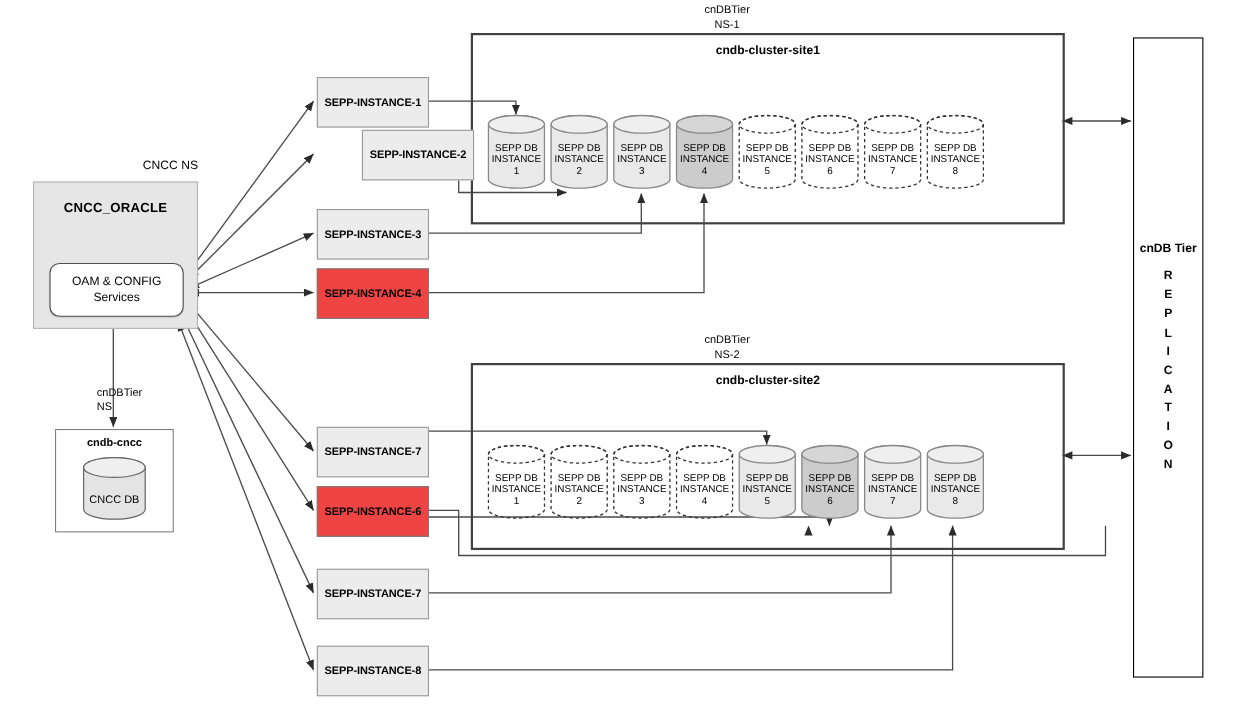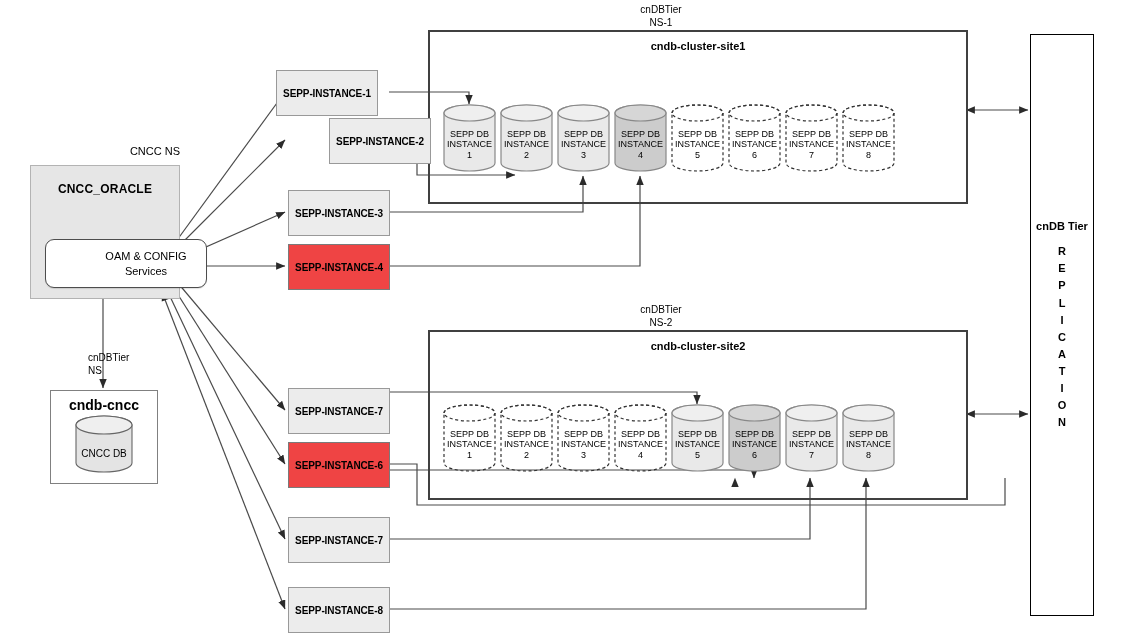--- a/index.html
+++ b/index.html
@@ -11,28 +11,28 @@
 
   
   #cncc-ns-label{left:30px;top:145px;width:150px;font-size:11px;}
   #cncc-oracle{position:absolute;left:30px;top:165px;width:148px;height:132px;
     background:#e6e6e6;border:1px solid #b3b3b3;}
   #cncc-oracle-title{position:absolute;left:0;top:16px;width:148px;text-align:center;
     font-size:12px;font-weight:bold;letter-spacing:.2px;}
   #oam-box{position:absolute;left:14px;top:73px;width:120px;height:47px;background:#fff;
     border:1px solid #4d4d4d;border-radius:9px;display:flex;align-items:center;
     justify-content:center;text-align:center;font-size:11px;line-height:1.3;
-    box-shadow:0 1px 1px rgba(0,0,0,.12);padding-left:40px;}
+    box-shadow:0 1px 1px rgba(0,0,0,.12);}
 
   
   #cndbtier-ns-label{left:88px;top:352px;width:90px;font-size:10px;text-align:left;}
   #cndb-cncc{position:absolute;left:50px;top:390px;width:106px;height:92px;
     background:#fff;border:1px solid #808080;}
   #cndb-cncc-title{position:absolute;left:0;top:6px;width:106px;text-align:center;
-    font-size:14px;font-weight:bold;}
+    font-size:10px;font-weight:bold;}
   #cncc-db-cyl{position:absolute;left:24px;top:24px;width:58px;height:58px;}
 
   
   .cluster{position:absolute;border:2px solid #404040;background:transparent;}
   #site1{left:428px;top:30px;width:536px;height:170px;}
   #site2{left:428px;top:330px;width:536px;height:166px;}
   .cluster-title{position:absolute;left:0;width:100%;text-align:center;top:8px;
     font-size:11px;font-weight:bold;}
   .ns-tag{position:absolute;font-size:10px;text-align:center;line-height:1.25;
     white-space:pre-line;width:90px;}
@@ -139,21 +139,21 @@
     <div class="cluster-title">cndb-cluster-site1</div>
   </div>
 
   <div class="ns-tag" id="ns2-tag">cnDBTier
 NS-2</div>
   <div class="cluster" id="site2">
     <div class="cluster-title">cndb-cluster-site2</div>
   </div>
 
   <div id="dyn">
-      <div class="sepp" style="left: 276px; top: 70px;">SEPP-INSTANCE-1</div>
+      <div class="sepp" style="left: 288px; top: 70px;">SEPP-INSTANCE-1</div>
       <div class="sepp" style="left: 288px; top: 118px; margin-left: 41px;">SEPP-INSTANCE-2</div>
       <div class="sepp" style="left: 288px; top: 190px;">SEPP-INSTANCE-3</div>
       <div class="sepp dark" style="left: 288px; top: 244px;">SEPP-INSTANCE-4</div>
       <div class="sepp" style="left: 288px; top: 388px;">SEPP-INSTANCE-7</div>
       <div class="sepp dark" style="left: 288px; top: 442px;">SEPP-INSTANCE-6</div>
       <div class="sepp" style="left: 288px; top: 517px;">SEPP-INSTANCE-7</div>
       <div class="sepp" style="left: 288px; top: 587px;">SEPP-INSTANCE-8</div>
       <div class="cyl" style="left: 443px; top: 104px;"><svg viewBox="0 0 53 68" width="53" height="68">
           <path d="M1,9 a25.5,8 0 0 1 51,0 L52,59 a25.5,8 0 0 1 -51,0 z" fill="#e9e9e9" stroke="#888" stroke-width="1.2"></path>
           <ellipse cx="26.5" cy="9" rx="25.5" ry="8" fill="#efefef" stroke="#888" stroke-width="1.2"></ellipse>

